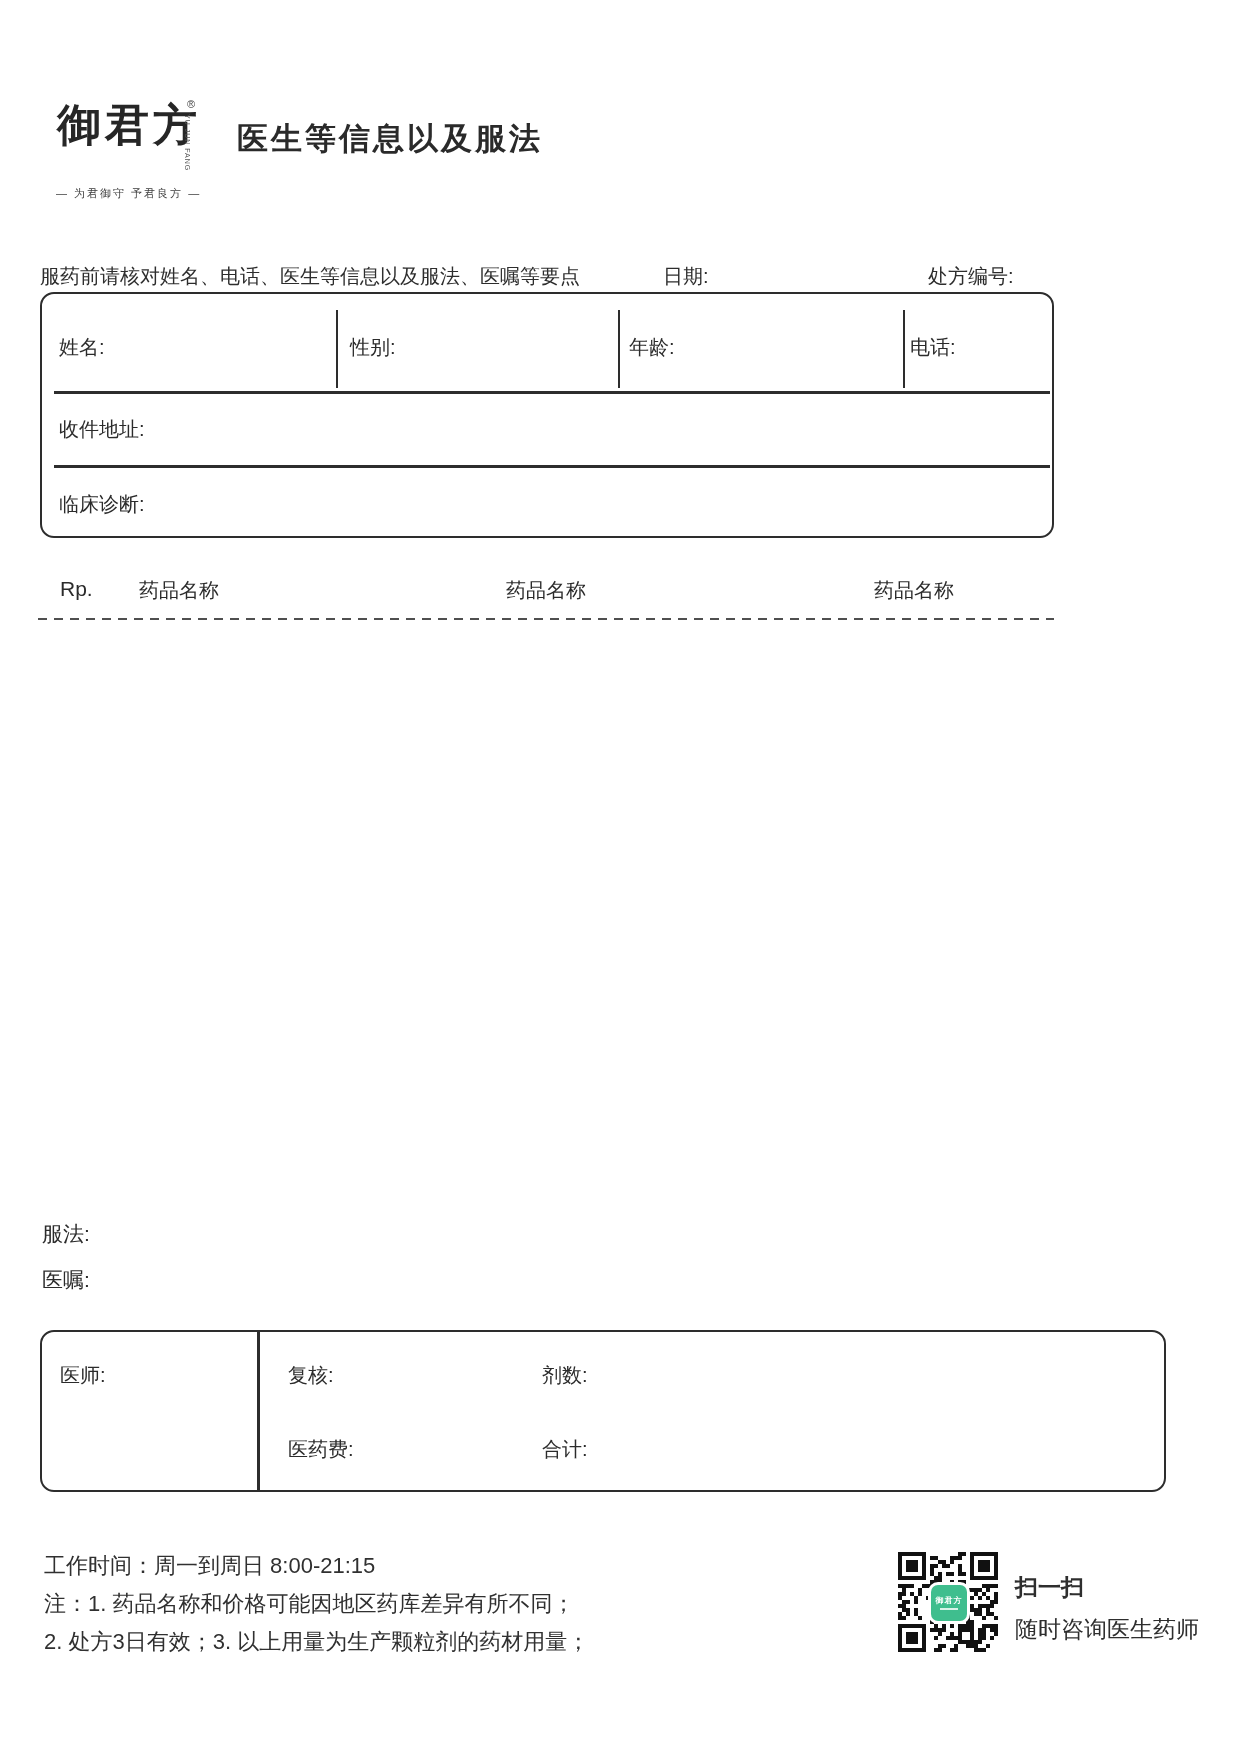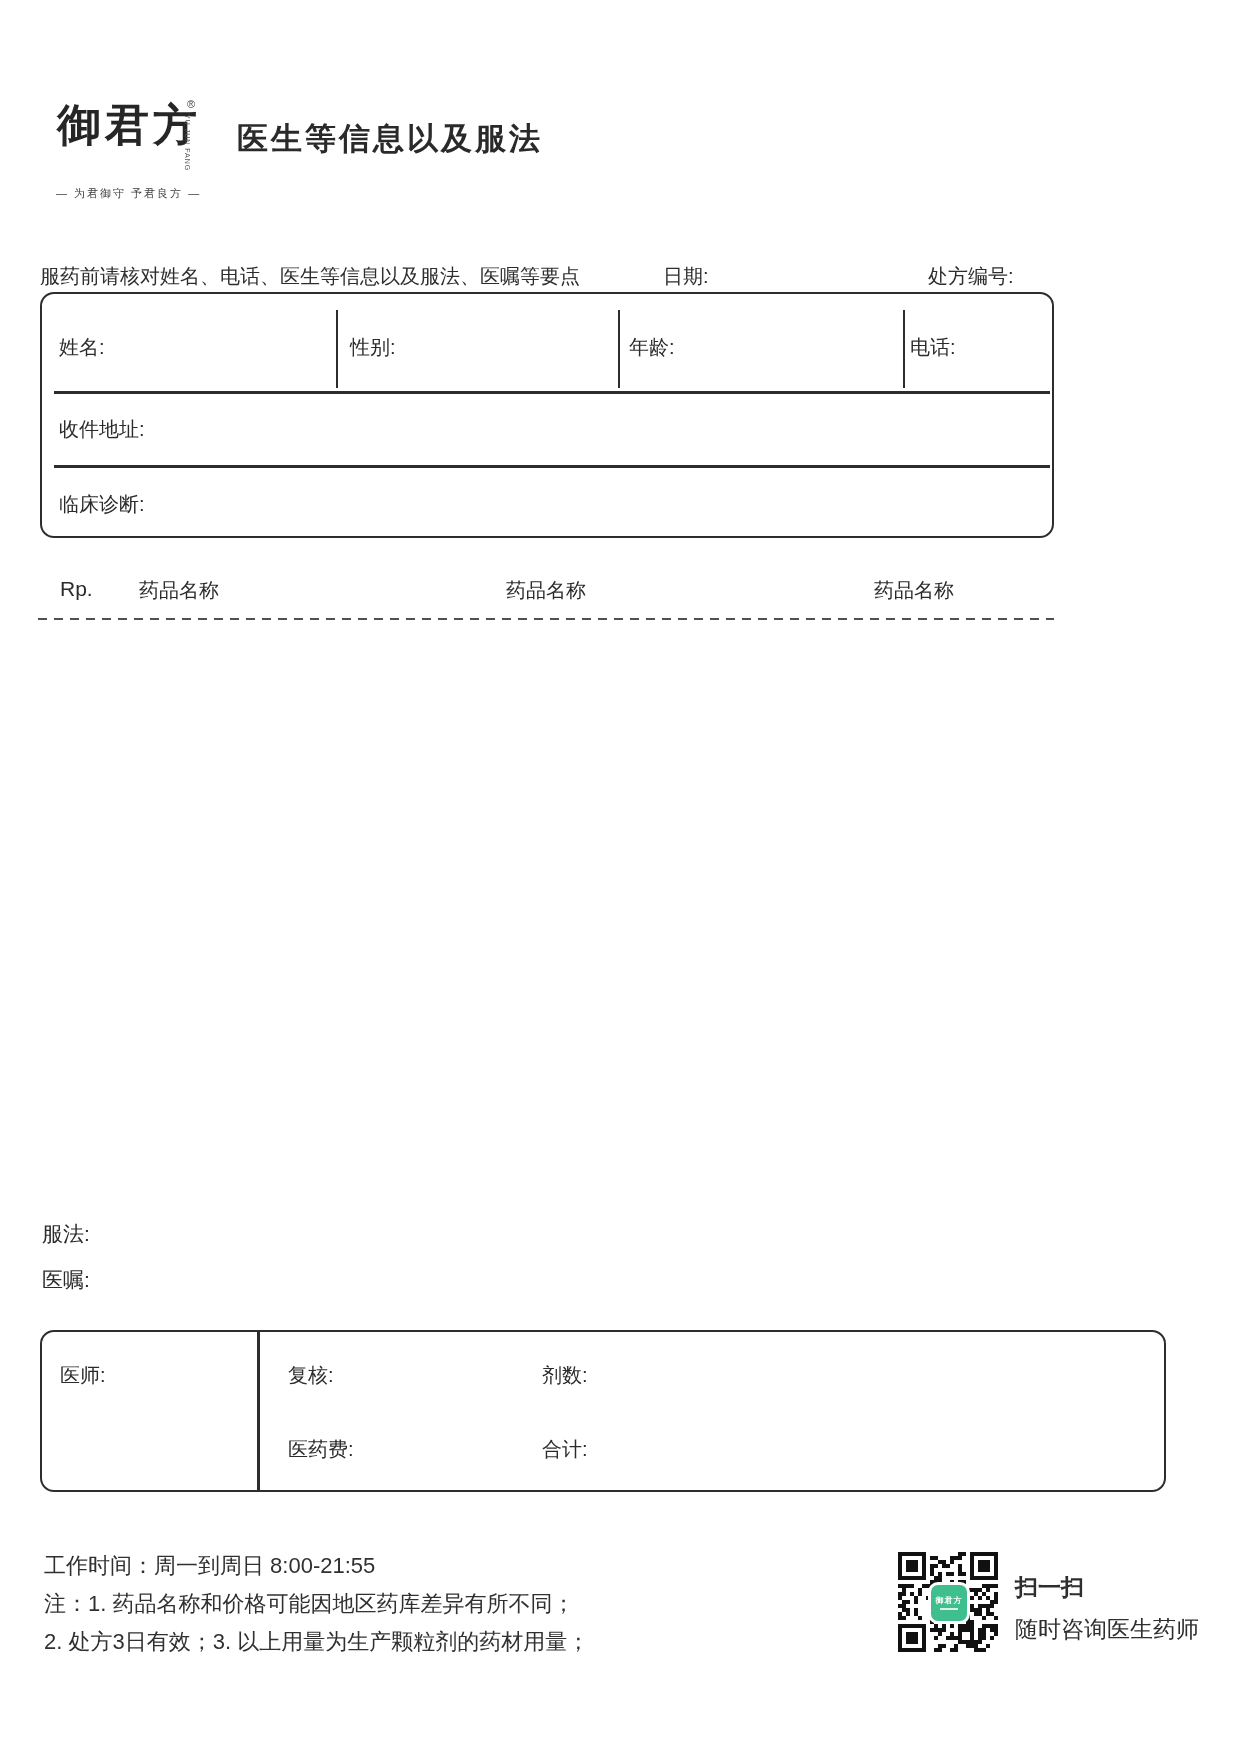--- a/index.html
+++ b/index.html
@@ -95,21 +95,21 @@
 
   <div class="abs rbox doctor-box">
     <div class="doc-vdiv"></div>
     <div class="field-label" style="left:18px;top:30px;">医师:</div>
     <div class="field-label" style="left:246px;top:30px;">复核:</div>
     <div class="field-label" style="left:500px;top:30px;">剂数:</div>
     <div class="field-label" style="left:246px;top:104px;">医药费:</div>
     <div class="field-label" style="left:500px;top:104px;">合计:</div>
   </div>
 
-  <div class="abs foot-text" style="top:1551px;">工作时间：周一到周日 8:00-21:55</div>
+  <div class="abs foot-text" style="top:1551px;">工作时间：周一到周日 8:00-21:15</div>
   <div class="abs foot-text" style="top:1589px;">注：1. 药品名称和价格可能因地区药库差异有所不同；</div>
   <div class="abs foot-text" style="top:1627px;">2. 处方3日有效；3. 以上用量为生产颗粒剂的药材用量；</div>
 
   <div class="abs qr-wrap">
     <svg id="qr-svg" width="102" height="102" viewBox="0 0 102 102">
         <rect x="60" y="0" width="4" height="4" fill="#111111"></rect>
         <rect x="64" y="0" width="4" height="4" fill="#111111"></rect>
         <rect x="32" y="4" width="4" height="4" fill="#111111"></rect>
         <rect x="36" y="4" width="4" height="4" fill="#111111"></rect>
         <rect x="52" y="4" width="4" height="4" fill="#111111"></rect>

